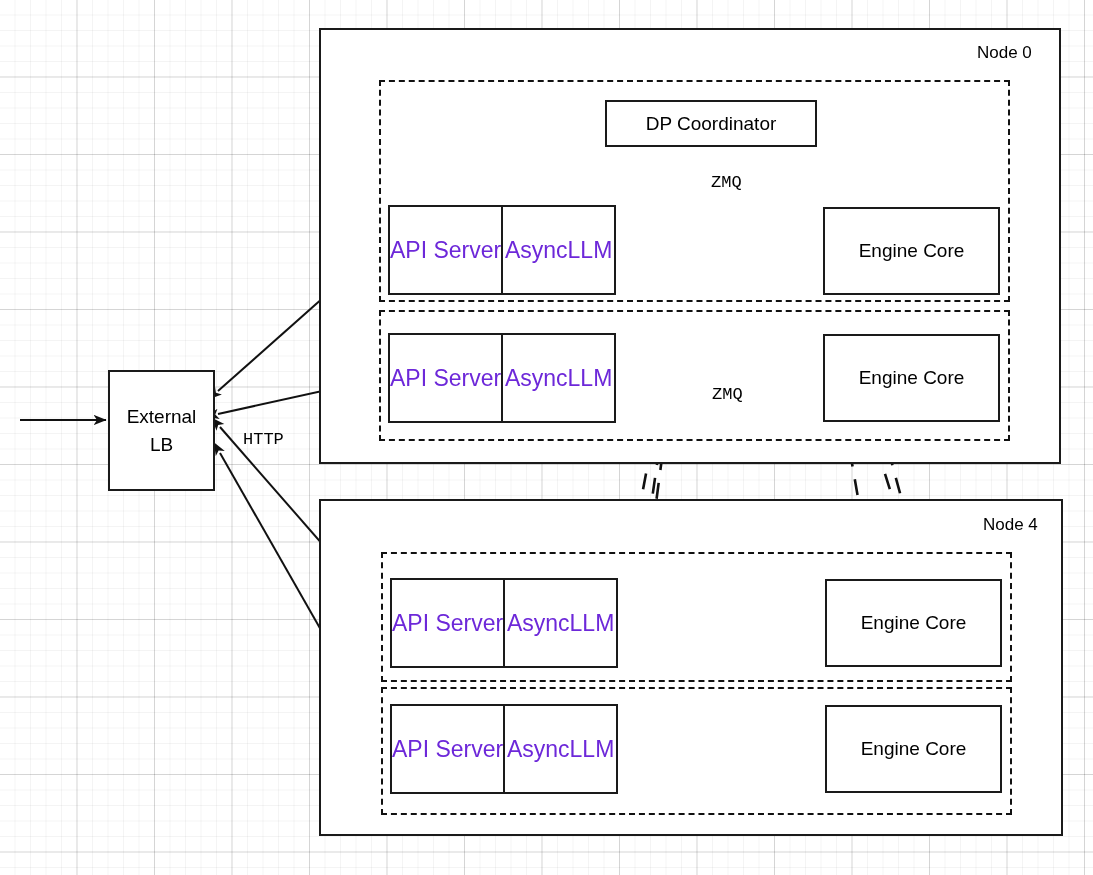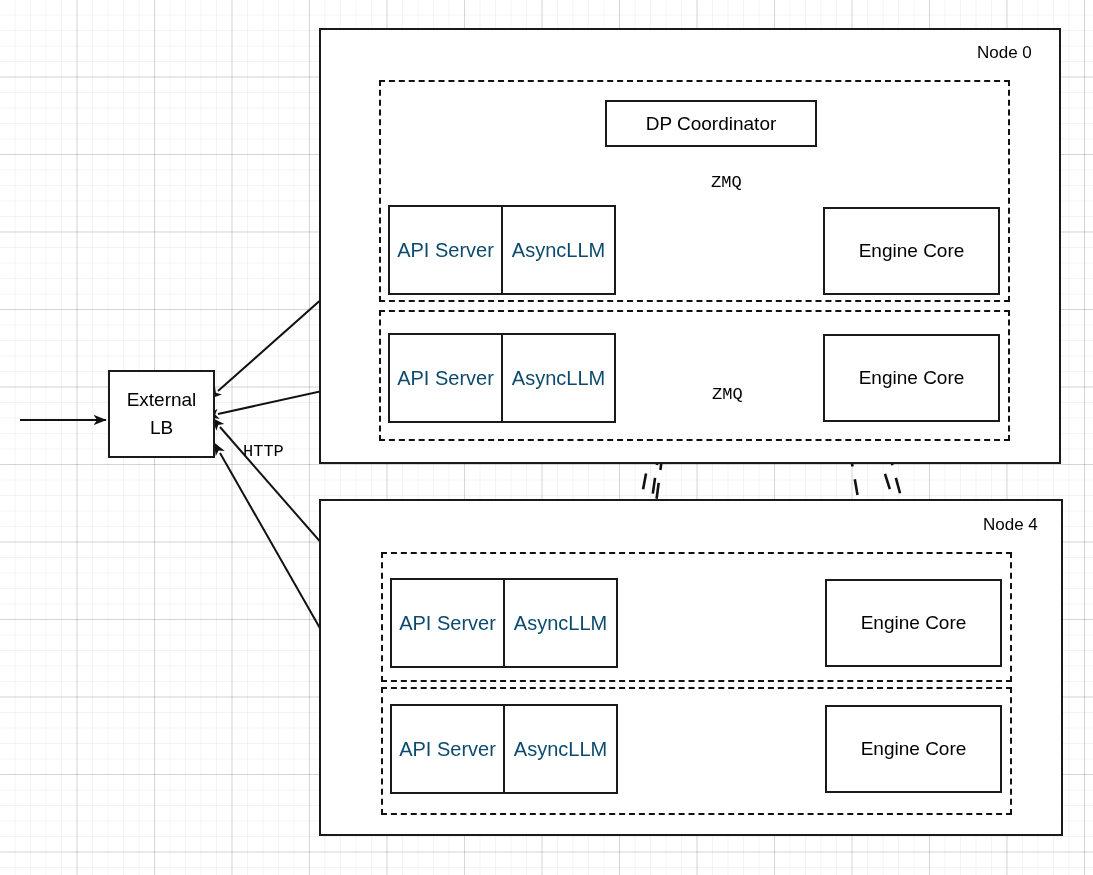--- a/index.html
+++ b/index.html
@@ -72,22 +72,22 @@
     border: 2px solid #1a1a1a;
     background: #ffffff;
     box-sizing: border-box;
     display: flex;
     flex-direction: row;
   }
   .split-cell {
     display: flex;
     align-items: center;
     justify-content: center;
-    font-size: 20px;
-    color: #0c4a6e;
+    font-size: 23px;
+    color: #6d28d9;
     white-space: nowrap;
     flex: 1 1 auto;
   }
   .split-cell.left {
     border-right: 2px solid #1a1a1a;
     flex: 0 0 111px;
   }
   .split-cell.right {
     flex: 1 1 auto;
   }
@@ -284,20 +284,20 @@
 
   <div class="dashed-group" style="left:381px; top:687px; width:631px; height:128px;"></div>
   <div class="split-box" style="left:390px; top:704px; width:228px; height:90px;">
     <div class="split-cell left">API Server</div>
     <div class="split-cell right">AsyncLLM</div>
   </div>
   <div class="solid-box" style="left:825px; top:705px; width:177px; height:88px;">
     <span>Engine Core</span>
   </div>
 
-  <div class="lb-box" style="left:108px; top:370px; width:107px; height:88px;">
+  <div class="lb-box" style="left:108px; top:370px; width:107px; height:121px;">
     <span>External</span>
     <span>LB</span>
   </div>
 
-  <div class="edge-label" style="left:243px; top:442px;">HTTP</div>
+  <div class="edge-label" style="left:243px; top:430px;">HTTP</div>
 
 </div>
 
 </body></html>

